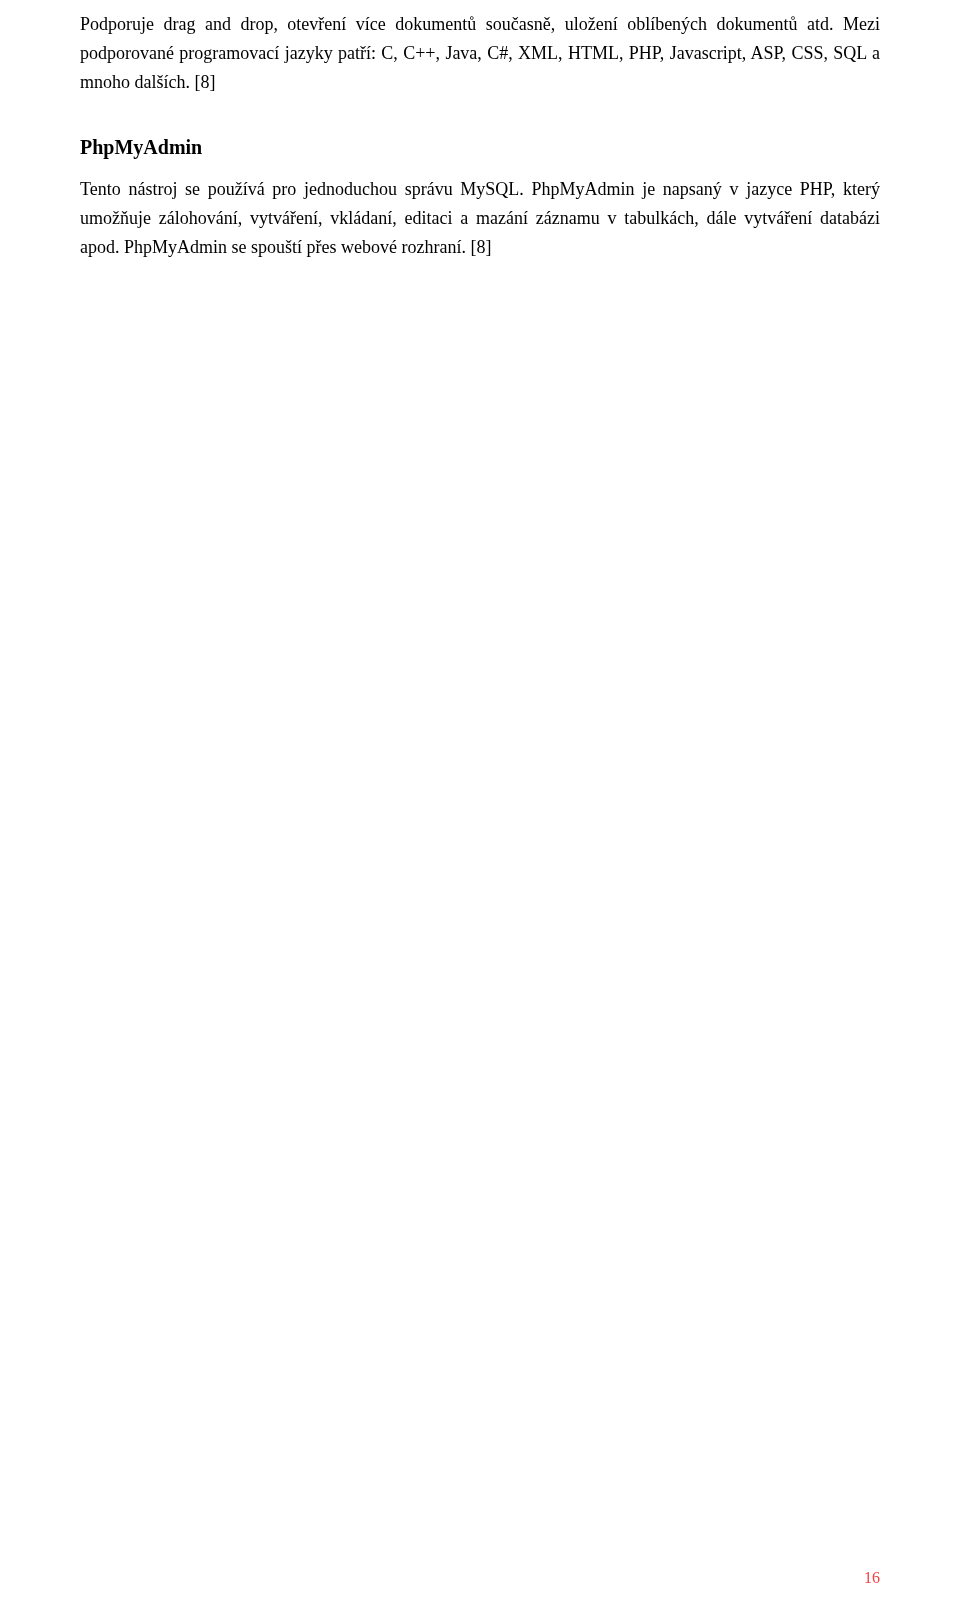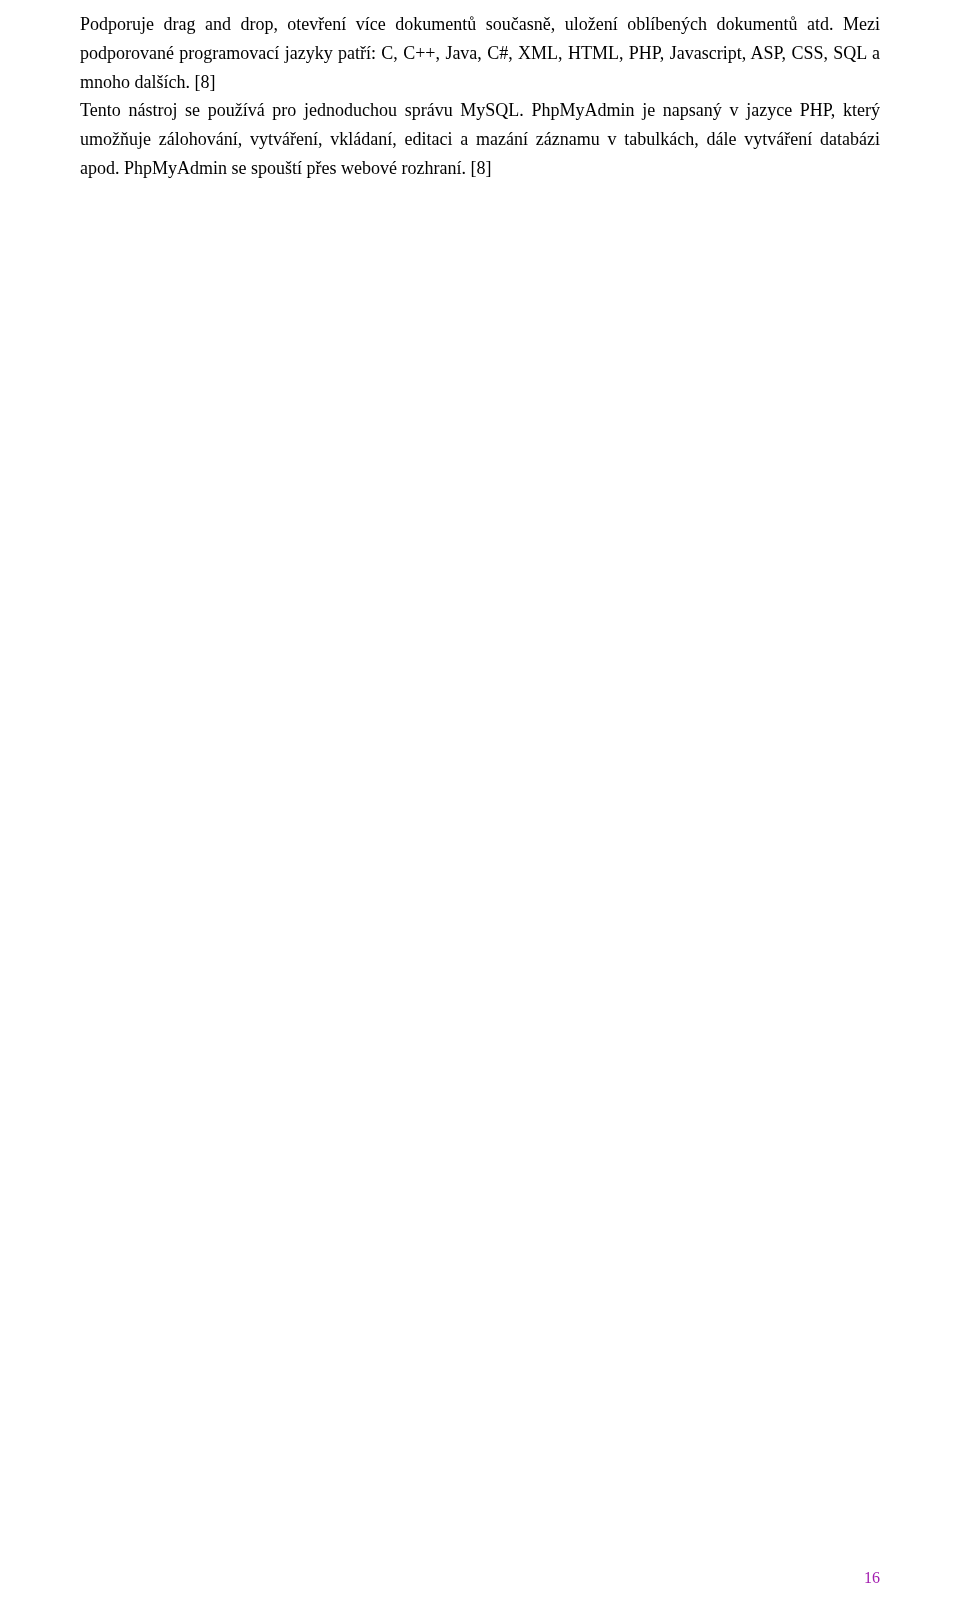--- a/index.html
+++ b/index.html
@@ -42,30 +42,31 @@
       font-weight: bold;
       margin-top: 40px;
       margin-bottom: 16px;
     }
 
     .page-number {
       position: absolute;
       bottom: 30px;
       right: 80px;
       font-size: 16px;
-      color: #a21caf;
+      color: #ef4444;
     }
   </style>
 </head>
 <body>
 
 <div class="page-container">
   <div class="content-area">
 
     <p class="paragraph">Podporuje drag and drop, otevření více dokumentů současně, uložení oblíbených dokumentů atd. Mezi podporované programovací jazyky patří: C, C++, Java, C#, XML, HTML, PHP, Javascript, ASP, CSS, SQL a mnoho dalších. [8]</p>
 
+    <h2 class="section-heading">PhpMyAdmin</h2>
 
     <p class="paragraph">Tento nástroj se používá pro jednoduchou správu MySQL. PhpMyAdmin je napsaný v jazyce PHP, který umožňuje zálohování, vytváření, vkládaní, editaci a mazání záznamu v tabulkách, dále vytváření databázi apod. PhpMyAdmin se spouští přes webové rozhraní. [8]</p>
 
   </div>
 
   <div class="page-number">16</div>
 </div>
 
 </body></html>

